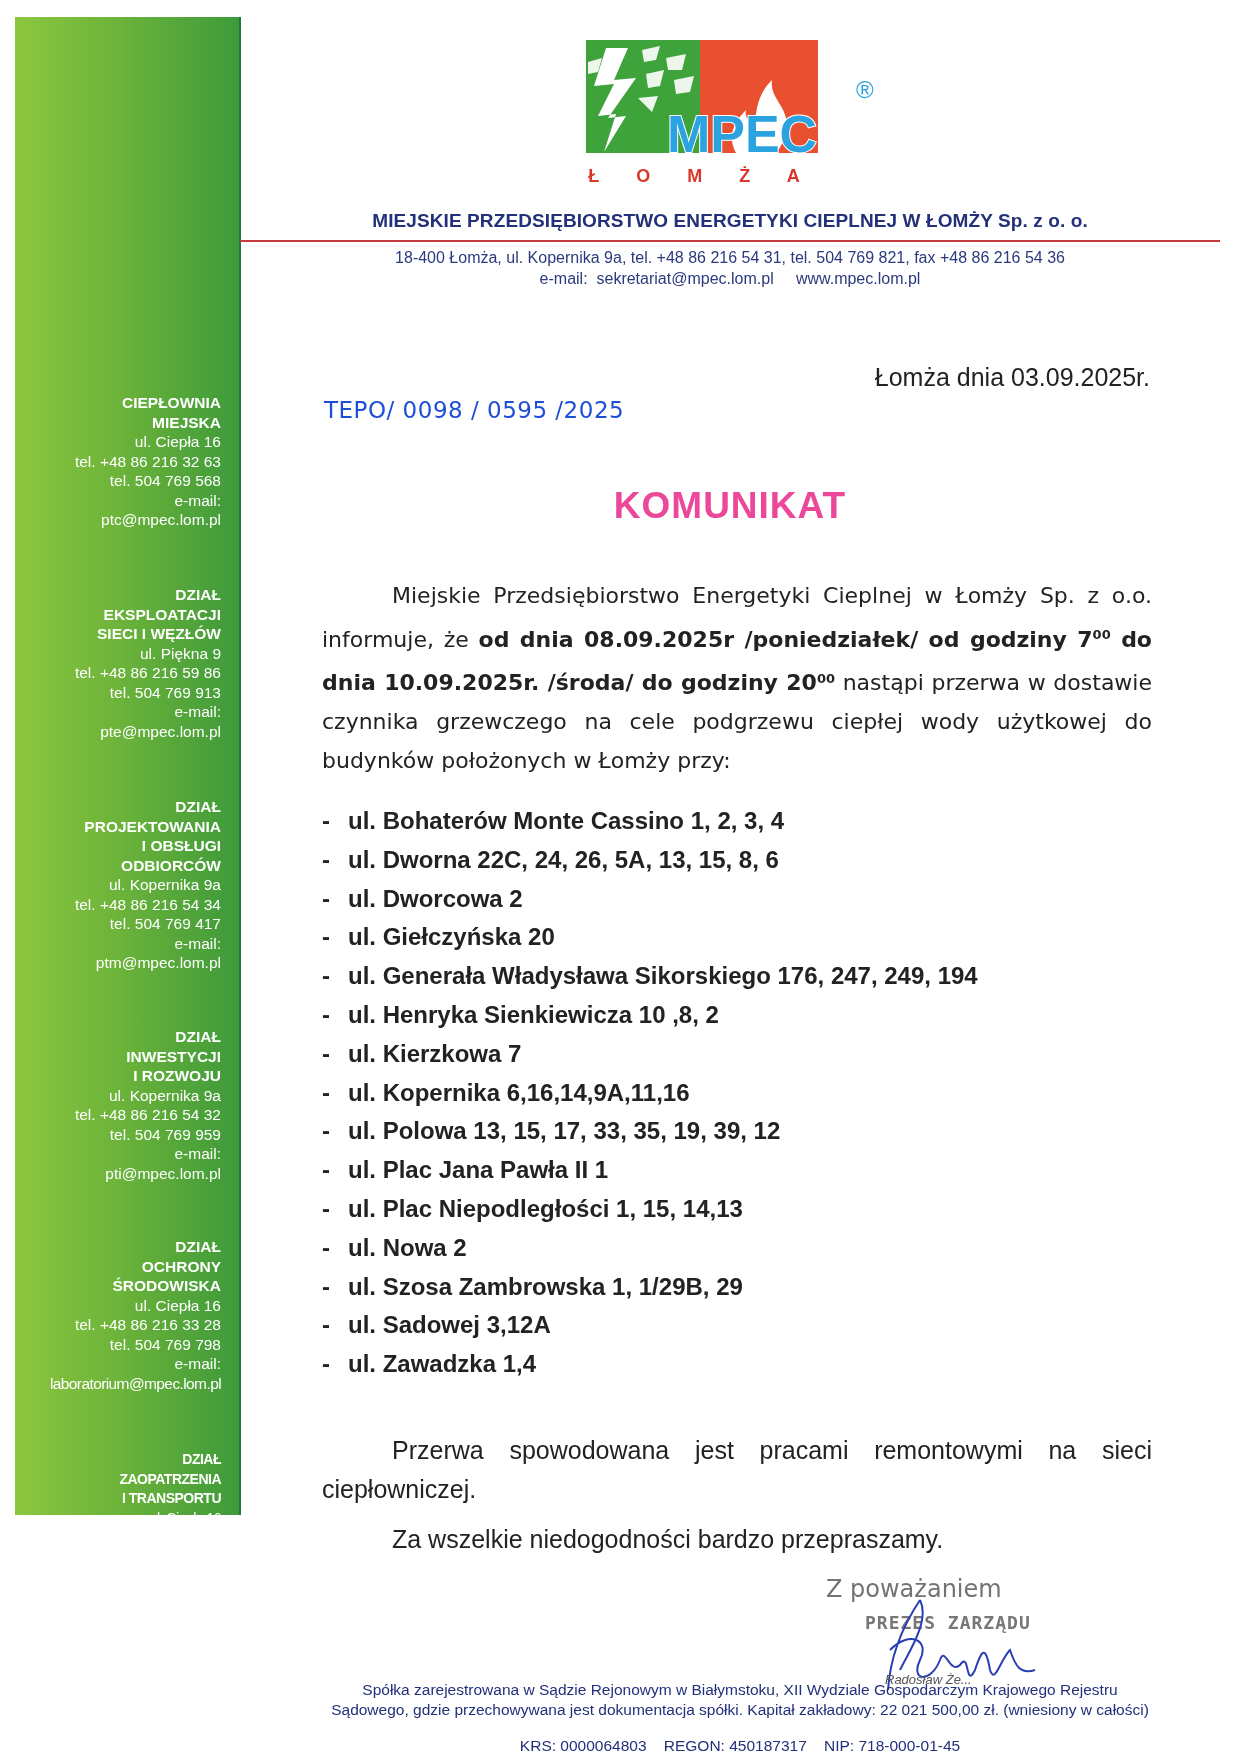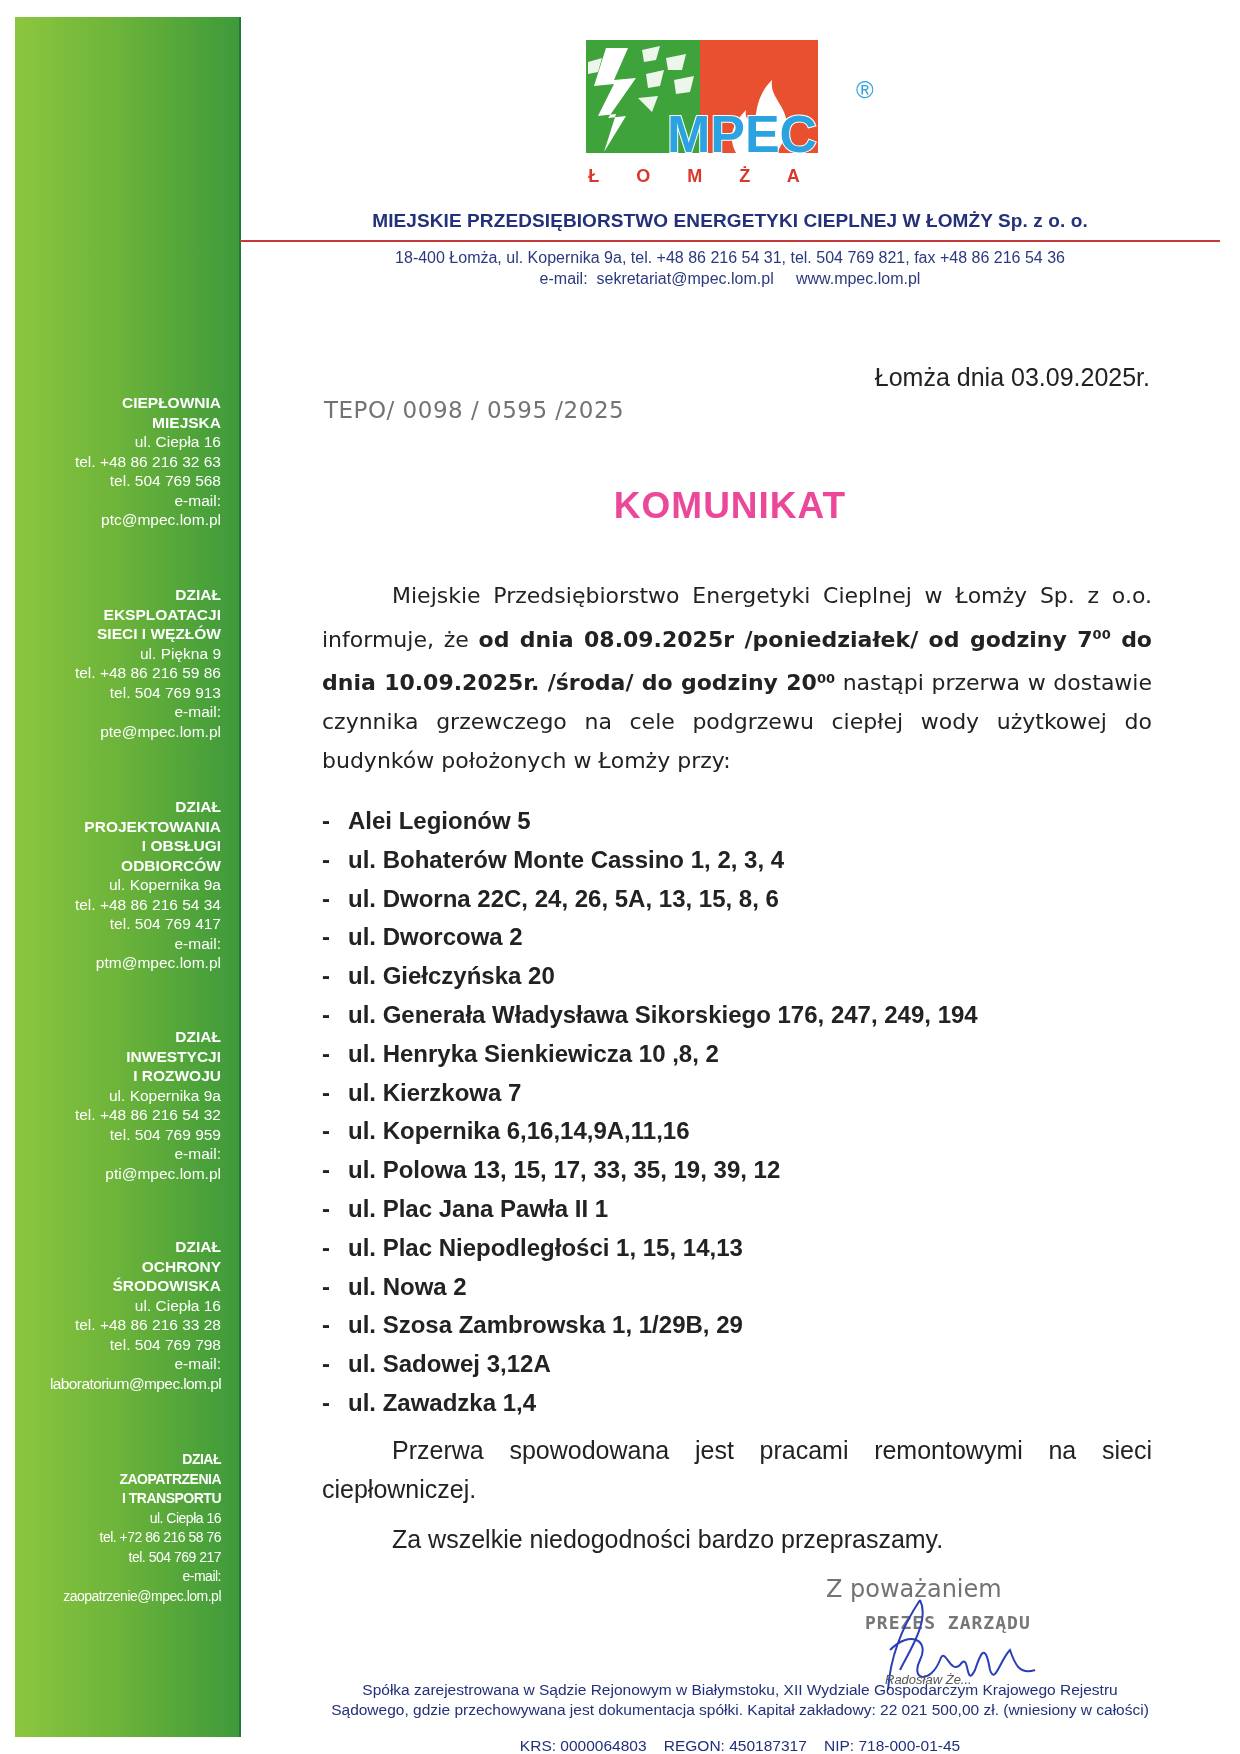--- a/index.html
+++ b/index.html
@@ -2,42 +2,42 @@
 <html><head>
 <meta charset="utf-8">
 <style>
   html, body { margin: 0; padding: 0; }
   body {
     width: 1240px; height: 1754px; position: relative; background: #ffffff;
     font-family: "Liberation Sans", sans-serif; color: #1a1a1a; overflow: hidden;
   }
   
   .sidebar {
-    position: absolute; left: 15px; top: 17px; width: 224px; height: 1720px;
+    position: absolute; left: 15px; top: 17px; width: 224px; height: 1498px;
     background: linear-gradient(90deg, #8cc63f 0%, #6db43a 45%, #3e9a3a 100%);
     border-right: 2px solid #1e7a3a;
   }
   .dept {
     position: absolute; right: 18px; text-align: right; color: #ffffff;
     font-size: 15.5px; line-height: 19.5px;
   }
   .dept .name { font-weight: bold; }
   .dept.narrow { font-size: 14px; letter-spacing: -0.5px; }
 
   
   .logo { position: absolute; left: 586px; top: 40px; width: 300px; height: 150px; }
   .company-title {
     position: absolute; left: 300px; top: 210px; width: 860px; text-align: center;
     color: #23307a; font-weight: bold; font-size: 19px; letter-spacing: 0.1px;
   }
   .rule { position: absolute; left: 240px; top: 240px; width: 980px; height: 2px; background: #c23a3a; }
   .contact { position: absolute; left: 300px; top: 247px; width: 860px; text-align: center; color: #2b3a7e; font-size: 16px; line-height: 21px; }
 
   .date { position: absolute; left: 800px; top: 363px; width: 350px; text-align: right; font-size: 25px; color: #222; }
-  .refno { position: absolute; left: 324px; top: 397px; font-size: 23px; color: #737373; font-family: "DejaVu Sans", sans-serif; font-weight: normal; letter-spacing: 0.5px; }
+  .refno { position: absolute; left: 324px; top: 397px; font-size: 23px; color: #1d4ed8; font-family: "DejaVu Sans", sans-serif; font-weight: normal; letter-spacing: 0.5px; }
   .title { position: absolute; left: 300px; top: 485px; width: 860px; text-align: center; font-size: 37px; font-weight: bold; color: #ec4899; letter-spacing: 1px; }
 
   .body-text {
     position: absolute; left: 322px; top: 577px; width: 830px;
     font-family: "DejaVu Sans", sans-serif; font-size: 22px; line-height: 38.5px;
     text-align: justify; color: #222;
   }
   .body-text .indent { display: inline-block; width: 70px; }
   .body-text b { font-weight: bold; }
   .body-text sup { font-size: 13px; }
@@ -150,21 +150,20 @@
 
 <div class="date">Łomża dnia 03.09.2025r.</div>
 <div class="refno">TEPO/ 0098 / 0595 /2025</div>
 <div class="title">KOMUNIKAT</div>
 
 <div class="body-text">
   <span class="indent"></span><span>Miejskie Przedsiębiorstwo Energetyki Cieplnej w Łomży Sp. z o.o. informuje, że </span><b>od dnia 08.09.2025r /poniedziałek/ od godziny 7</b><b><sup>00</sup></b><b> do dnia 10.09.2025r.  /środa/ do godziny 20</b><b><sup>00</sup></b><span> nastąpi przerwa w dostawie czynnika grzewczego na cele podgrzewu ciepłej wody użytkowej do budynków położonych w Łomży przy:</span>
 </div>
 
 <ul class="addr-list" id="addr-list">
-    <li><span class="dash">-</span><span>Alei Legionów 5</span></li>
     <li><span class="dash">-</span><span>ul. Bohaterów Monte Cassino 1, 2, 3, 4</span></li>
     <li><span class="dash">-</span><span>ul. Dworna 22C, 24, 26, 5A, 13, 15, 8, 6</span></li>
     <li><span class="dash">-</span><span>ul. Dworcowa 2</span></li>
     <li><span class="dash">-</span><span>ul. Giełczyńska 20</span></li>
     <li><span class="dash">-</span><span>ul. Generała Władysława Sikorskiego 176, 247, 249, 194</span></li>
     <li><span class="dash">-</span><span>ul. Henryka Sienkiewicza 10 ,8, 2</span></li>
     <li><span class="dash">-</span><span>ul. Kierzkowa 7</span></li>
     <li><span class="dash">-</span><span>ul. Kopernika 6,16,14,9A,11,16</span></li>
     <li><span class="dash">-</span><span>ul. Polowa 13, 15, 17, 33, 35, 19, 39, 12</span></li>
     <li><span class="dash">-</span><span>ul. Plac Jana Pawła II 1</span></li>

